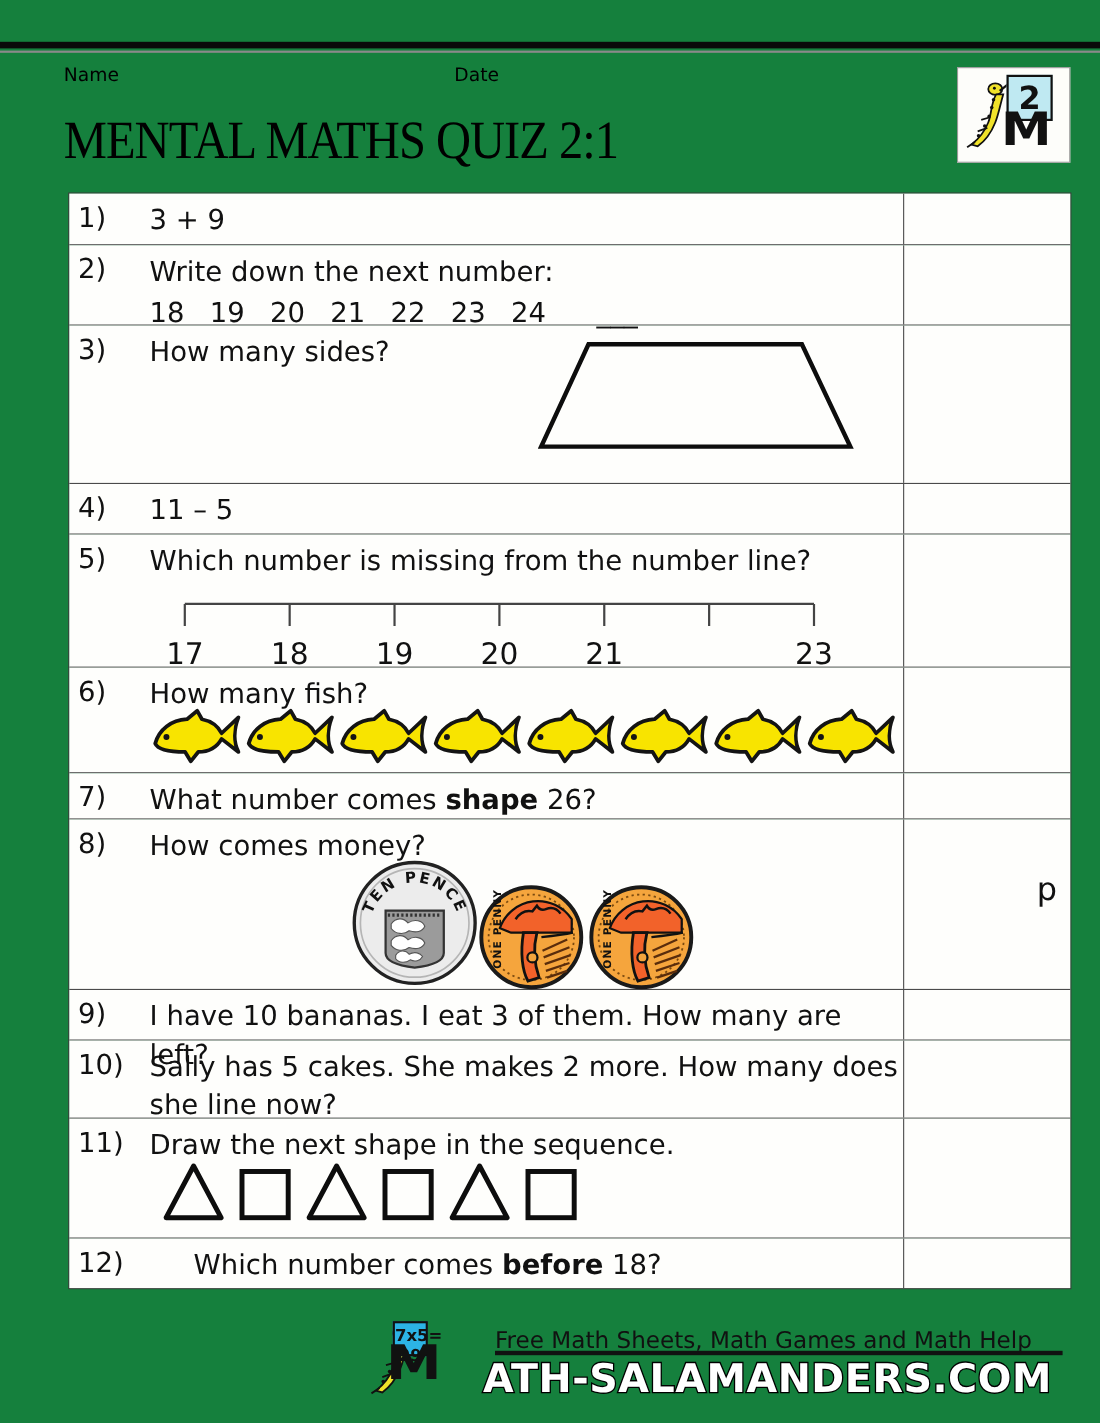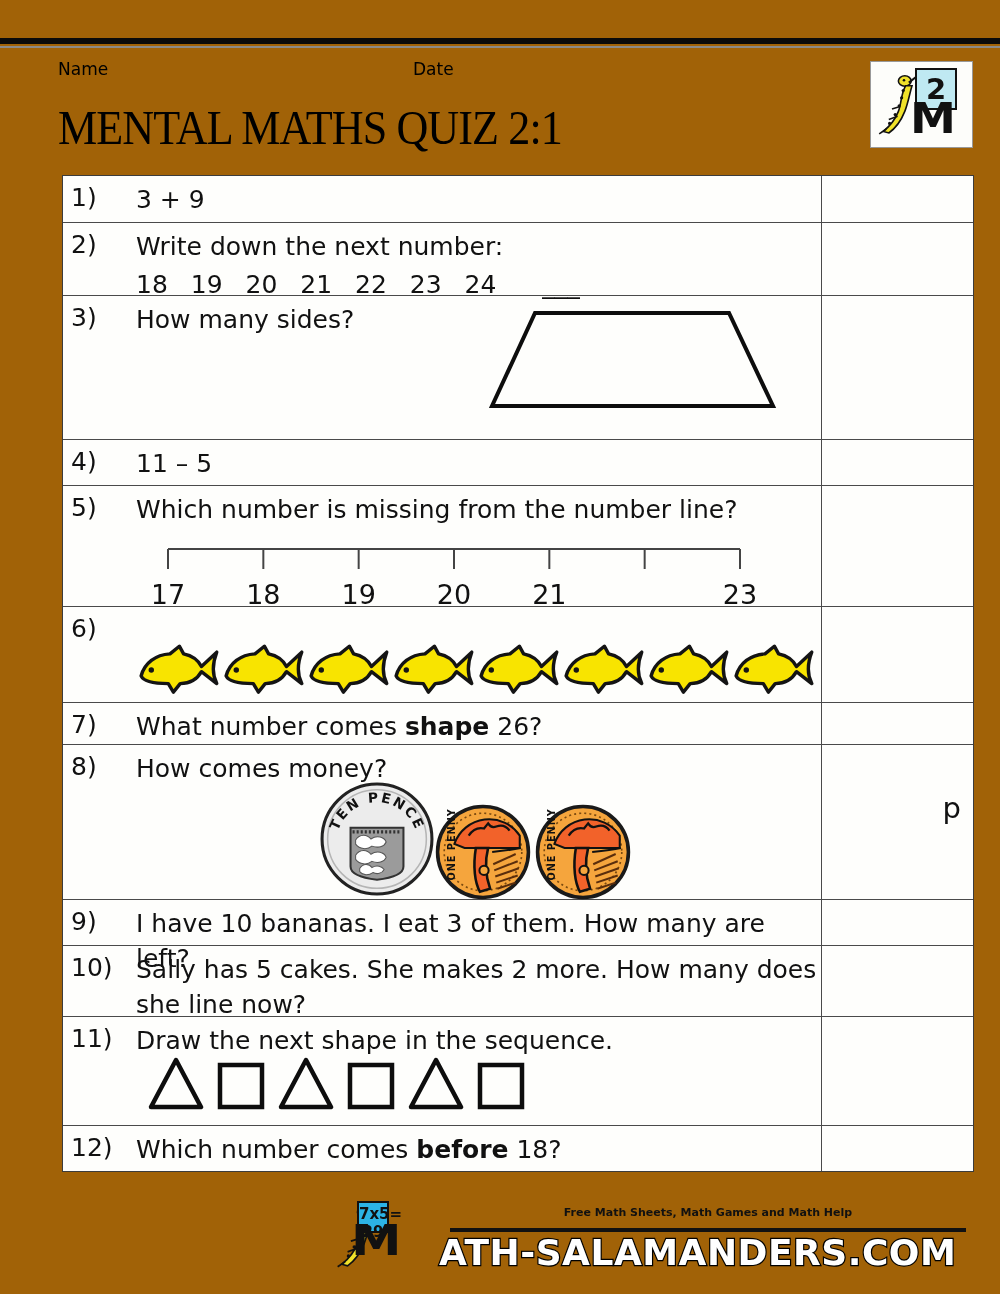--- a/index.html
+++ b/index.html
@@ -1,16 +1,16 @@
 <!DOCTYPE html>
 <html><head>
 <meta charset="utf-8">
 <style>
   html,body{margin:0;padding:0;background:#fff;}
-  .page{position:relative;width:1000px;height:1294px;background:#a16207;
+  .page{position:relative;width:1000px;height:1294px;background:#15803d;
         font-family:"DejaVu Sans",sans-serif;color:#111;overflow:hidden;}
   .topbar{position:absolute;left:0;top:38px;width:1000px;height:6px;background:#0a0a0a;}
   .topbar2{position:absolute;left:0;top:46px;width:1000px;height:2px;background:#8a8a8a;}
   .hdr-label{position:absolute;top:59px;font-size:17px;color:#000;}
   .hdr-name{left:58px;}
   .hdr-date{left:413px;}
   .title{position:absolute;left:58px;top:99px;font-family:"Liberation Serif",serif;
          font-size:49px;letter-spacing:-1px;transform:scaleX(.9);transform-origin:left top;
          color:#000;white-space:nowrap;}
   
@@ -18,21 +18,21 @@
             border:1.5px solid #999;background:#fdfdfa;}
   .logo-sign{position:absolute;left:44px;top:6px;width:38px;height:38px;background:#bfe9f2;
              border:2.5px solid #111;display:flex;align-items:center;justify-content:center;
              font-size:29px;font-weight:bold;}
   .logo-m{position:absolute;left:39px;top:36px;font-size:44px;font-weight:800;line-height:1;
           transform:scale(1.05,.95);transform-origin:left top;}
   .logo-sal{position:absolute;left:5px;top:9px;}
   
   .quiz-table{position:absolute;left:62px;top:175px;width:910px;border:1.6px solid #3c3c3c;}
   .row{display:flex;border-bottom:1.5px solid #4a4a4a;box-sizing:border-box;background:#fefefc;}
-  .row:last-child{border-bottom:none;}
+  .row:last-child{border-bottom:none;gap:40px;}
   .qnum{width:73px;box-sizing:border-box;padding:7px 0 0 8px;font-size:25px;flex:none;}
   .qbody{flex:1;position:relative;padding-top:7px;font-size:25px;line-height:1.38;}
   .answer{width:152px;flex:none;border-left:1.5px solid #4a4a4a;box-sizing:border-box;position:relative;}
   .r1{height:47px}.r2{height:73px}.r3{height:144px}.r4{height:46px}.r5{height:121px}
   .r6{height:96px}.r7{height:42px}.r8{height:155px}.r9{height:46px}.r10{height:71px}
   .r11{height:109px}.r12{height:45px}
   .seq{white-space:pre;word-spacing:15px;margin-top:3px;}
   .bold{font-weight:bold;}
   .fig-trapezoid{position:absolute;left:353px;top:14px;}
   .fig-numberline{position:absolute;left:18px;top:60px;}
@@ -44,22 +44,22 @@
   .answer-unit{position:absolute;right:12px;top:46px;font-size:29px;}
   .shapes-row{position:absolute;left:12px;top:40px;display:flex;gap:13px;align-items:flex-end;}
   
   .footer{position:absolute;left:0;top:1196px;width:1000px;height:90px;}
   .f-sal{position:absolute;left:333px;top:8px;}
   .f-board{position:absolute;left:357px;top:5px;width:32px;height:32px;background:#2cb3e5;
            border:2px solid #111;text-align:center;font-weight:bold;font-size:15px;line-height:1.2;
            padding-top:2px;box-sizing:border-box;}
   .f-m{position:absolute;left:351px;top:22px;font-size:47px;font-weight:800;line-height:1;
        transform:scale(1.08,.92);transform-origin:left top;}
-  .f-tagline{position:absolute;left:450px;top:10px;width:516px;text-align:center;
-             font-size:11px;font-weight:bold;}
+  .f-tagline{position:absolute;left:450px;top:10px;width:516px;text-align:left;
+             font-size:21px;font-weight:normal;}
   .f-rule{position:absolute;left:450px;top:32px;width:516px;height:3.5px;background:#111;}
   .f-site{position:absolute;left:437px;top:36px;}
   svg{display:block;}
 </style>
 </head>
 <body>
 
 <div class="page">
 
   <div class="topbar"></div>
@@ -149,20 +149,21 @@
             <line x1="586" y1="3" x2="586" y2="23" stroke="#444" stroke-width="2"></line>
             <text x="586" y="58" text-anchor="middle" font-size="27" font-family="DejaVu Sans, sans-serif" fill="#111">23</text>
           </svg>
       </div>
       <div class="answer"></div>
     </div>
 
     <div class="row r6">
       <div class="qnum">6)</div>
       <div class="qbody">
+        <span>How many fish?</span>
         <div class="fish-row">
             <svg width="85" height="54" viewBox="0 0 100 62">
     <path d="M6,38 C10,23 23,13 40,12 L51,3 L56,12 C66,14 73,19 77,27 L95,10 C90,23 90,37 95,47 L77,33 C72,42 63,47 52,47 L44,57 L38,47 C23,47 9,45 6,38 Z" fill="#f8e400" stroke="#141414" stroke-width="4" stroke-linejoin="round"></path>
     <circle cx="18" cy="31" r="3.2" fill="#141414"></circle>
   </svg>
             <svg width="85" height="54" viewBox="0 0 100 62">
     <path d="M6,38 C10,23 23,13 40,12 L51,3 L56,12 C66,14 73,19 77,27 L95,10 C90,23 90,37 95,47 L77,33 C72,42 63,47 52,47 L44,57 L38,47 C23,47 9,45 6,38 Z" fill="#f8e400" stroke="#141414" stroke-width="4" stroke-linejoin="round"></path>
     <circle cx="18" cy="31" r="3.2" fill="#141414"></circle>
   </svg>
             <svg width="85" height="54" viewBox="0 0 100 62">

